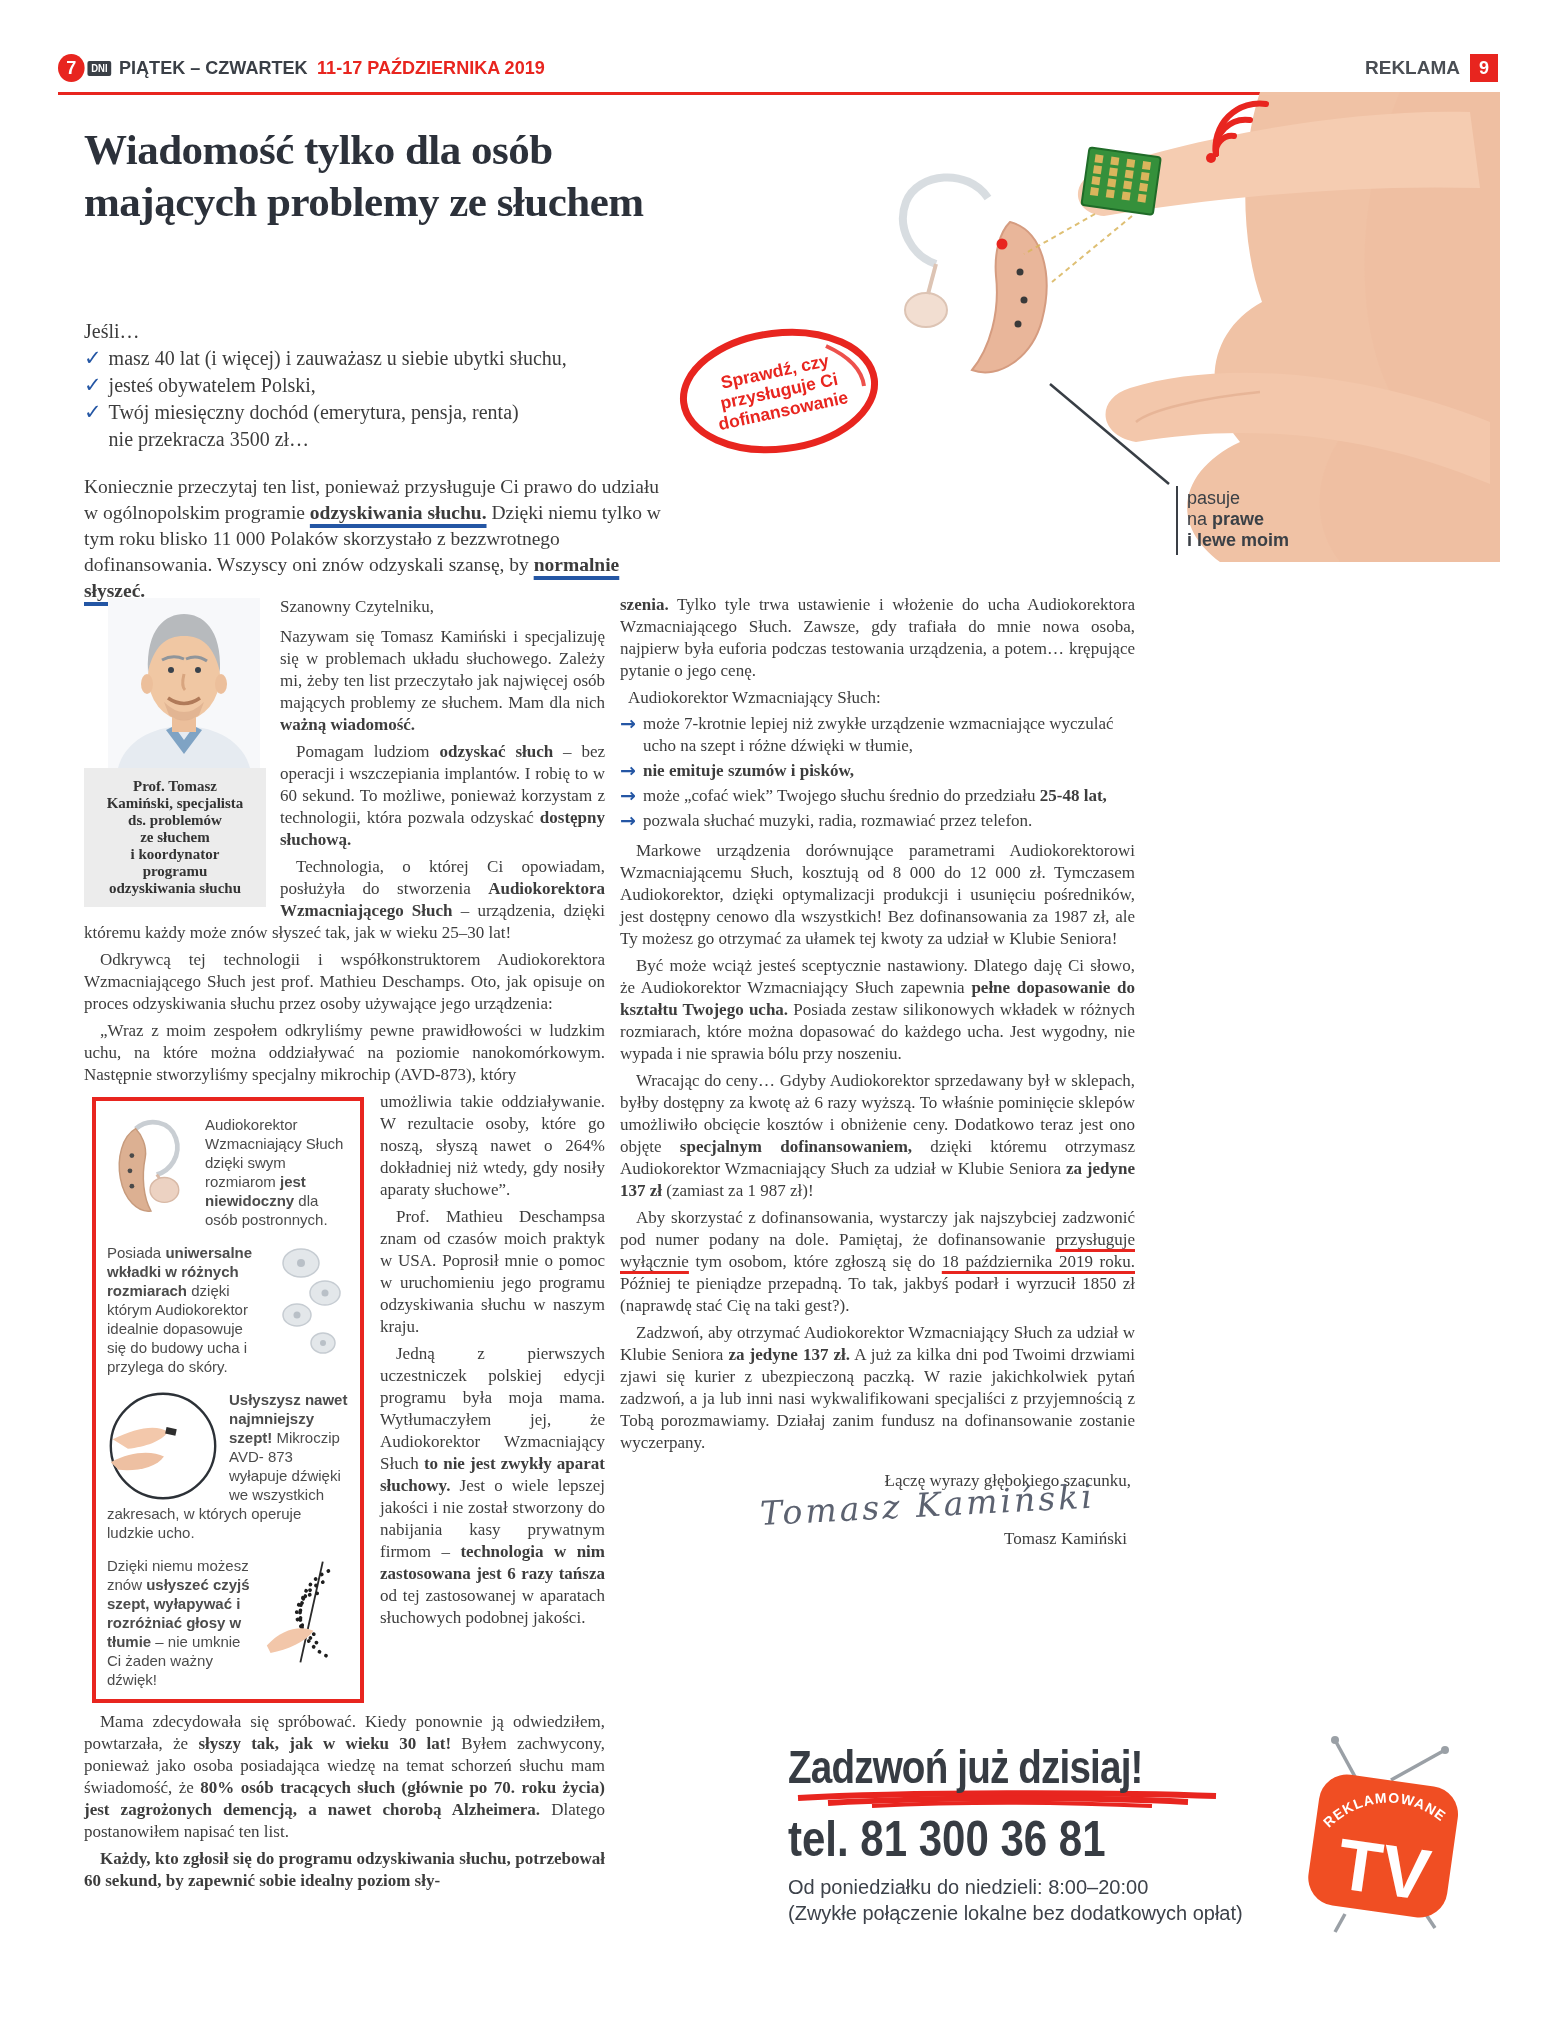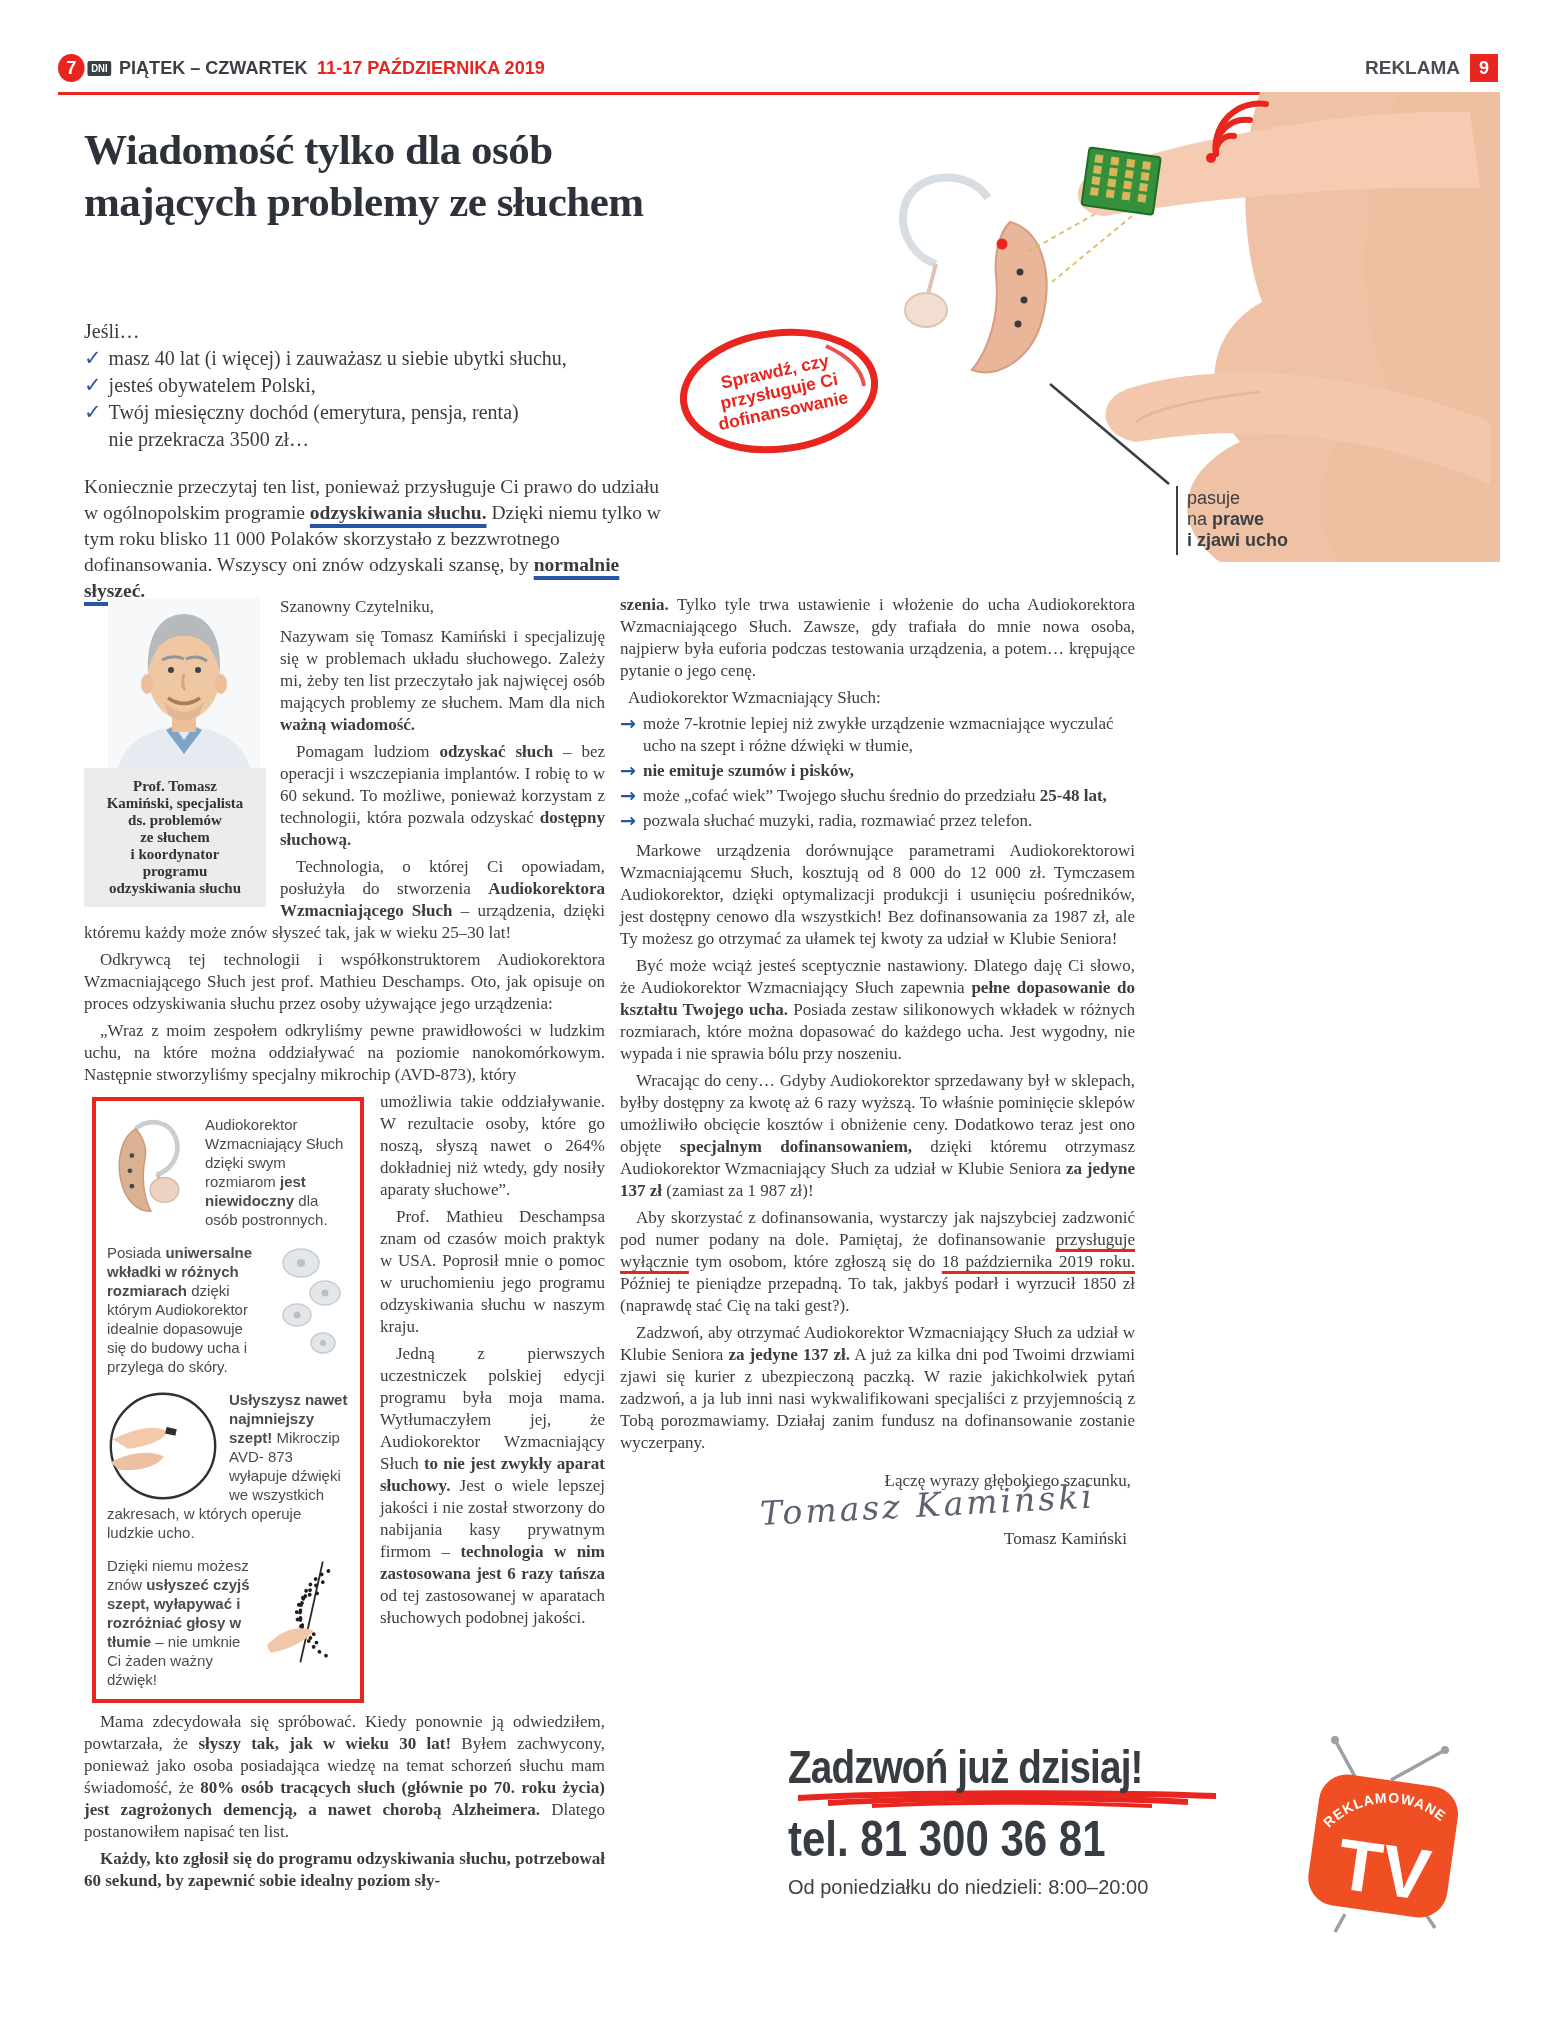--- a/index.html
+++ b/index.html
@@ -183,21 +183,21 @@
     <path d="M516 62 a44 44 0 0 1 50 -50"></path>
   </g>
   <circle cx="511" cy="66" r="5" fill="#e8251f"></circle>
 
   <path d="M350 292 L469 392" stroke="#383e45" stroke-width="2.5" fill="none"></path>
 </svg>
 
 <div class="abs hand-cap">
   <div><span>pasuje</span></div>
   <div><span>na </span><span class="b">prawe</span></div>
-  <div><span class="b">i zjawi ucho</span></div>
+  <div><span class="b">i lewe moim</span></div>
 </div>
 
 <div class="abs col-left">
   <div class="photo-wrap">
     <svg class="photo-svg" viewBox="0 0 152 170">
       <rect width="152" height="170" fill="#f7f8fa"></rect>
       <path d="M10 170 C18 140 50 128 76 128 C102 128 134 140 142 170 Z" fill="#e6ebf1"></path>
       <path d="M58 132 L76 156 L94 132 L86 128 L76 142 L66 128 Z" fill="#7fa3c4"></path>
       <rect x="64" y="106" width="24" height="28" fill="#ecbf9b"></rect>
       <ellipse cx="76" cy="78" rx="36" ry="44" fill="#f0c7a3"></ellipse>
@@ -319,20 +319,21 @@
 
 <div class="abs cta">
   <div class="cta-h"><span class="cond">Zadzwoń już dzisiaj!</span></div>
   <svg class="cta-scribble" width="430" height="18" viewBox="0 0 430 18">
     <path d="M6 8 C110 2 320 2 424 6" stroke="#e8251f" stroke-width="6" fill="none"></path>
     <path d="M36 13 C140 7 300 7 396 12" stroke="#e8251f" stroke-width="6" fill="none"></path>
     <path d="M80 16 C180 11 270 12 360 16" stroke="#e8251f" stroke-width="4" fill="none"></path>
   </svg>
   <div class="cta-phone"><span class="cond">tel. 81 300 36 81</span></div>
   <div class="cta-hours">Od poniedziałku do niedzieli: 8:00–20:00</div>
+  <div class="cta-note">(Zwykłe połączenie lokalne bez dodatkowych opłat)</div>
 </div>
 
 <svg class="abs tv-logo" viewBox="0 0 180 205">
   <g stroke="#9aa0a6" stroke-width="3.5">
     <line x1="66" y1="52" x2="42" y2="8"></line>
     <line x1="98" y1="48" x2="152" y2="18"></line>
     <line x1="52" y1="182" x2="42" y2="200"></line>
     <line x1="130" y1="178" x2="142" y2="196"></line>
   </g>
   <circle cx="42" cy="8" r="4" fill="#9aa0a6"></circle>

